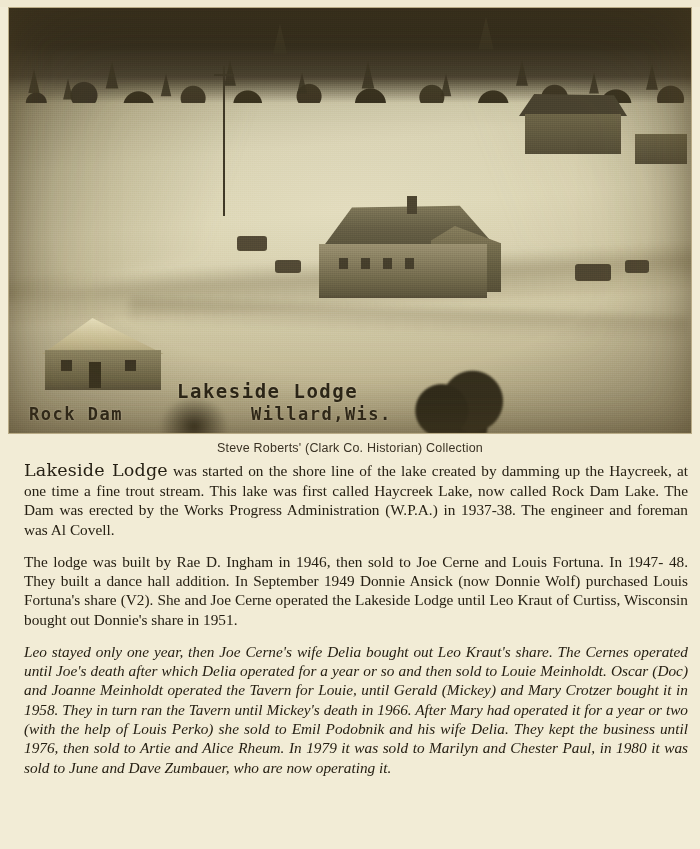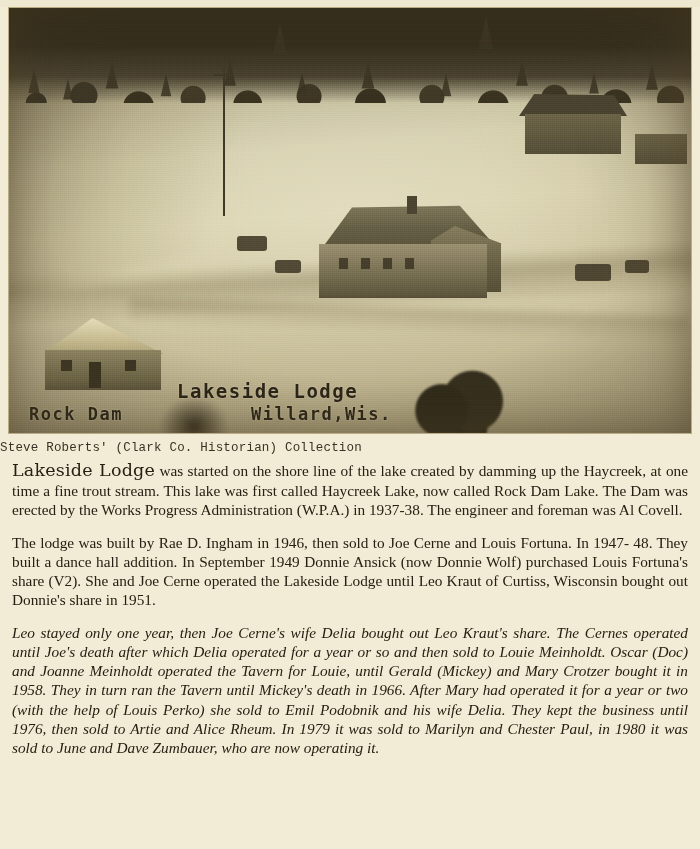--- a/index.html
+++ b/index.html
@@ -294,31 +294,31 @@
     letter-spacing: 1.5px;
     text-shadow: 0 0 2px rgba(240,232,205,0.55);
     white-space: nowrap;
   }
   .ink.title   { left: 168px; top: 372px; font-size: 19px; }
   .ink.left    { left: 20px;  top: 396px; font-size: 17px; }
   .ink.right   { left: 242px; top: 396px; font-size: 17px; }
 
   
   .credit {
-    text-align: left;
-    font-family: Liberation Mono, monospace;
+    text-align: center;
+    font-family: Liberation Sans, sans-serif;
     font-size: 12.5px;
     color: #3a3224;
     padding: 7px 0 4px 0;
     letter-spacing: 0.2px;
   }
 
   
   .body-text {
-    padding: 0 12px 10px 12px;
+    padding: 0 12px 10px 24px;
   }
   .body-text p {
     margin: 0 0 13px 0;
     font-size: 15.3px;
     line-height: 1.26;
     text-align: justify;
     color: #262014;
   }
   .body-text p:last-child { margin-bottom: 0; font-style: italic; }
   .lead {

